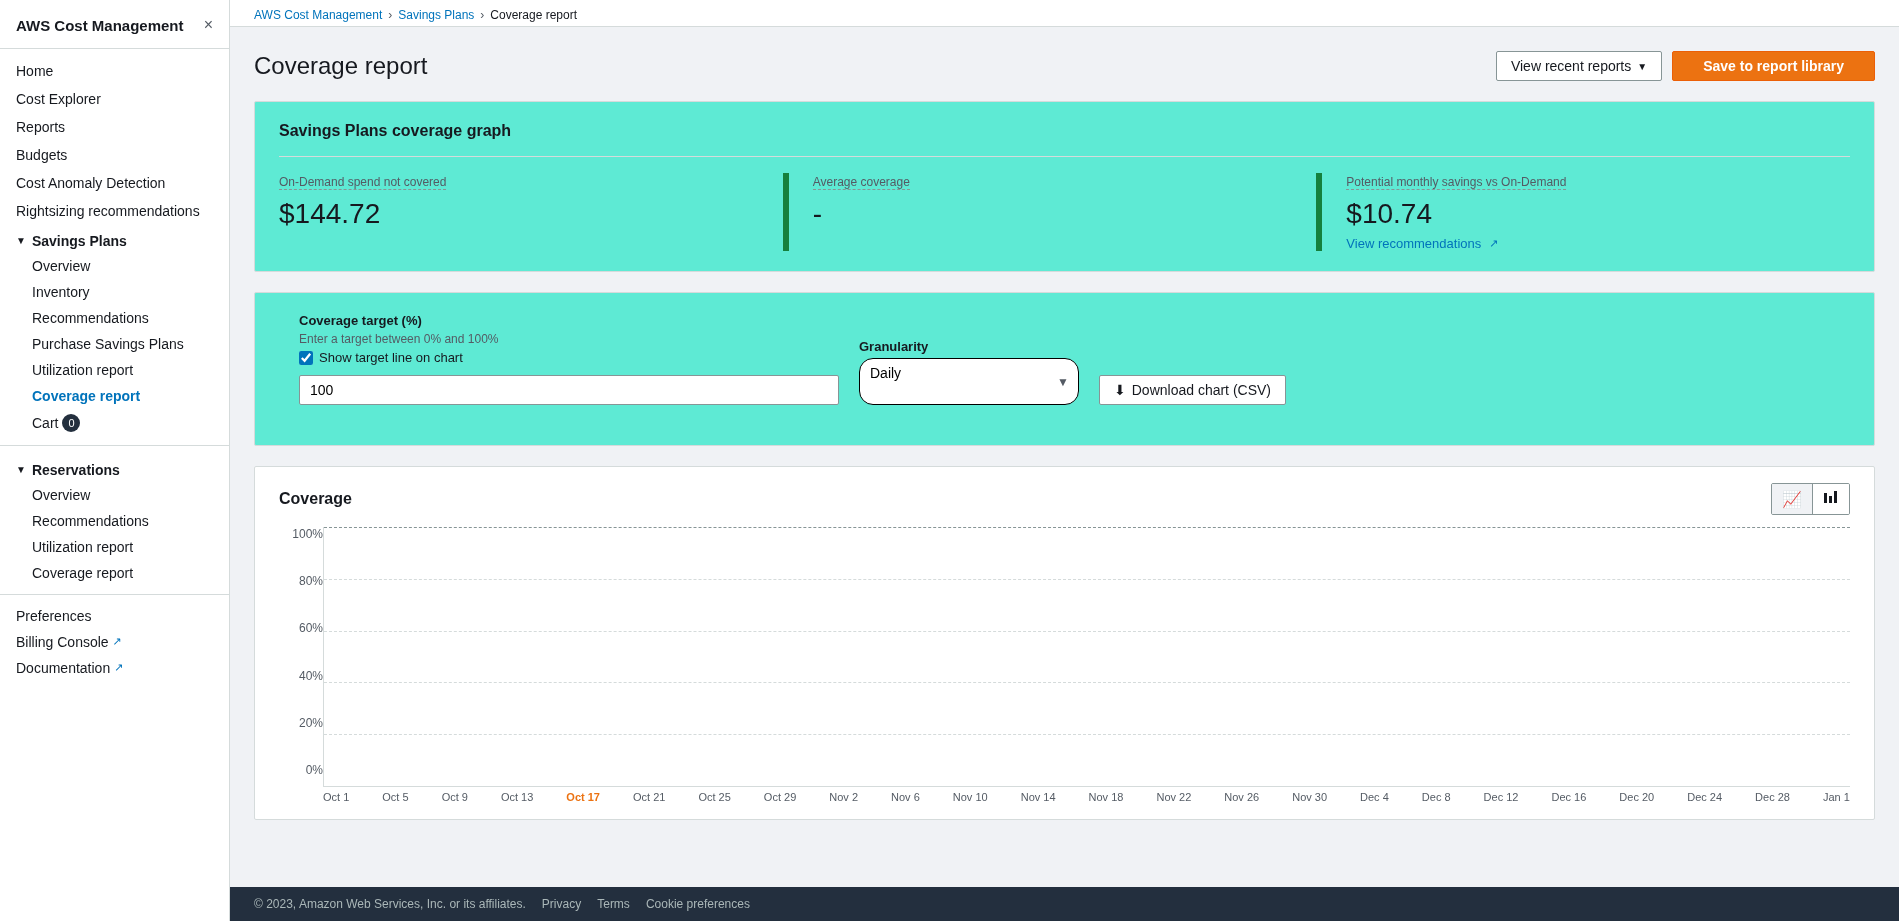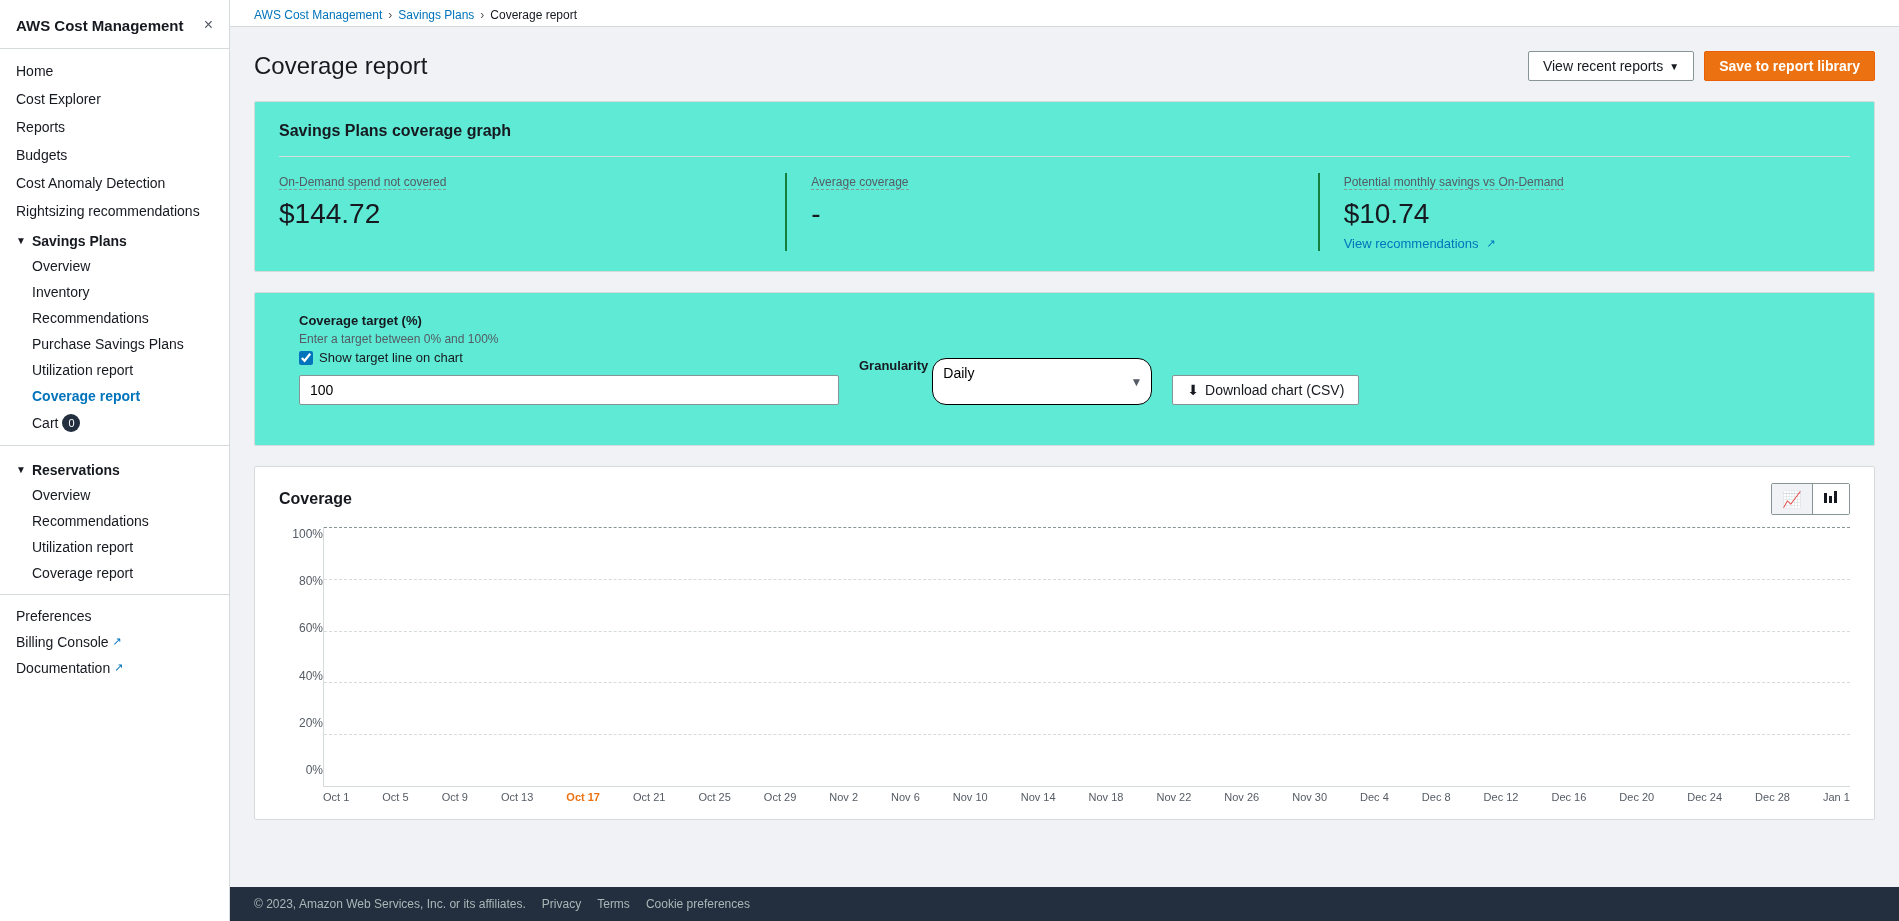--- a/index.html
+++ b/index.html
@@ -31,49 +31,49 @@
     .breadcrumb a { color: #0073bb; text-decoration: none; }
     .breadcrumb-sep { color: #545b64; }
     .breadcrumb-current { color: #16191f; }
 
     
     .content-area { padding: 24px; }
     .page-title-row { display: flex; align-items: center; justify-content: space-between; margin-bottom: 20px; }
     .page-title { font-size: 24px; font-weight: 400; color: #16191f; }
     .title-actions { display: flex; gap: 10px; }
     .btn-outline { background: #fff; border: 1px solid #879596; color: #16191f; padding: 6px 14px; font-size: 14px; cursor: pointer; border-radius: 2px; display: flex; align-items: center; gap: 6px; }
-    .btn-primary { background: #ec7211; border: 1px solid #eb5f07; color: #fff; padding: 6px 14px; font-size: 14px; cursor: pointer; border-radius: 2px; font-weight: 600; }
+    .btn-primary { background: #ec7211; border: 1px solid #eb5f07; color: #fff; padding: 6px 30px; font-size: 14px; cursor: pointer; border-radius: 2px; font-weight: 600; }
 
     
     .card { background: #5eead4; border: 1px solid #d5dbdb; border-radius: 2px; padding: 20px 24px; margin-bottom: 20px; }
     .card-title { font-size: 16px; font-weight: 700; color: #16191f; margin-bottom: 16px; }
 
     
     .stats-row { display: flex; border-top: 1px solid #d5dbdb; padding-top: 16px; }
-    .stat-col { flex: 1; padding-right: 24px; border-right: 2px solid #15803d; }
+    .stat-col { flex: 1; padding-right: 24px; border-right: 6px solid #15803d; }
     .stat-col:last-child { border-right: none; }
     .stat-col + .stat-col { padding-left: 24px; }
     .stat-label { font-size: 12px; color: #545b64; border-bottom: 1px dashed #879596; display: inline-block; margin-bottom: 8px; cursor: default; }
     .stat-value { font-size: 28px; font-weight: 300; color: #16191f; }
     .stat-link { display: flex; align-items: center; gap: 8px; color: #0073bb; font-size: 13px; margin-top: 6px; cursor: pointer; text-decoration: none; }
 
     
     .controls-row { display: flex; align-items: flex-end; gap: 20px; margin-bottom: 20px; margin-left: 20px; }
     .form-group { display: flex; flex-direction: column; gap: 4px; }
     .form-label { font-size: 13px; font-weight: 600; color: #16191f; }
     .form-hint { font-size: 12px; color: #545b64; }
     .checkbox-row { display: flex; align-items: center; gap: 6px; margin-bottom: 6px; }
     .checkbox-row input[type="checkbox"] { width: 14px; height: 14px; accent-color: #0073bb; }
     .checkbox-row label { font-size: 13px; color: #16191f; cursor: pointer; }
     .text-input { border: 1px solid #879596; padding: 6px 10px; font-size: 14px; border-radius: 2px; width: 540px; }
     .select-wrapper { position: relative; }
     .form-select { border: 1px solid #000000; padding: 6px 36px 23px 10px; font-size: 14px; border-radius: 14px; appearance: none; width: 220px; background: #fff; cursor: pointer; }
     .select-arrow { position: absolute; right: 10px; top: 50%; transform: translateY(-50%); pointer-events: none; color: #545b64; font-size: 12px; }
     .btn-download { background: #fff; border: 1px solid #879596; color: #16191f; padding: 6px 14px; font-size: 14px; cursor: pointer; border-radius: 2px; display: flex; align-items: center; gap: 6px; white-space: nowrap; }
-    .granularity-group { display: flex; flex-direction: row; gap: 4px; }
+    .granularity-group { display: flex; flex-direction: column; gap: 4px; }
 
     
     .chart-section { background: #fff; border: 1px solid #d5dbdb; border-radius: 2px; padding: 16px 24px; }
     .chart-header { display: flex; align-items: center; justify-content: space-between; margin-bottom: 12px; }
     .chart-title { font-size: 16px; font-weight: 600; color: #16191f; }
     .chart-type-btns { display: flex; border: 1px solid #879596; border-radius: 2px; overflow: hidden; }
     .chart-type-btn { background: #fff; border: none; border-right: 1px solid #879596; padding: 5px 10px; cursor: pointer; color: #16191f; font-size: 16px; }
     .chart-type-btn:last-child { border-right: none; }
     .chart-type-btn.active { background: #f0f2f5; }
 

